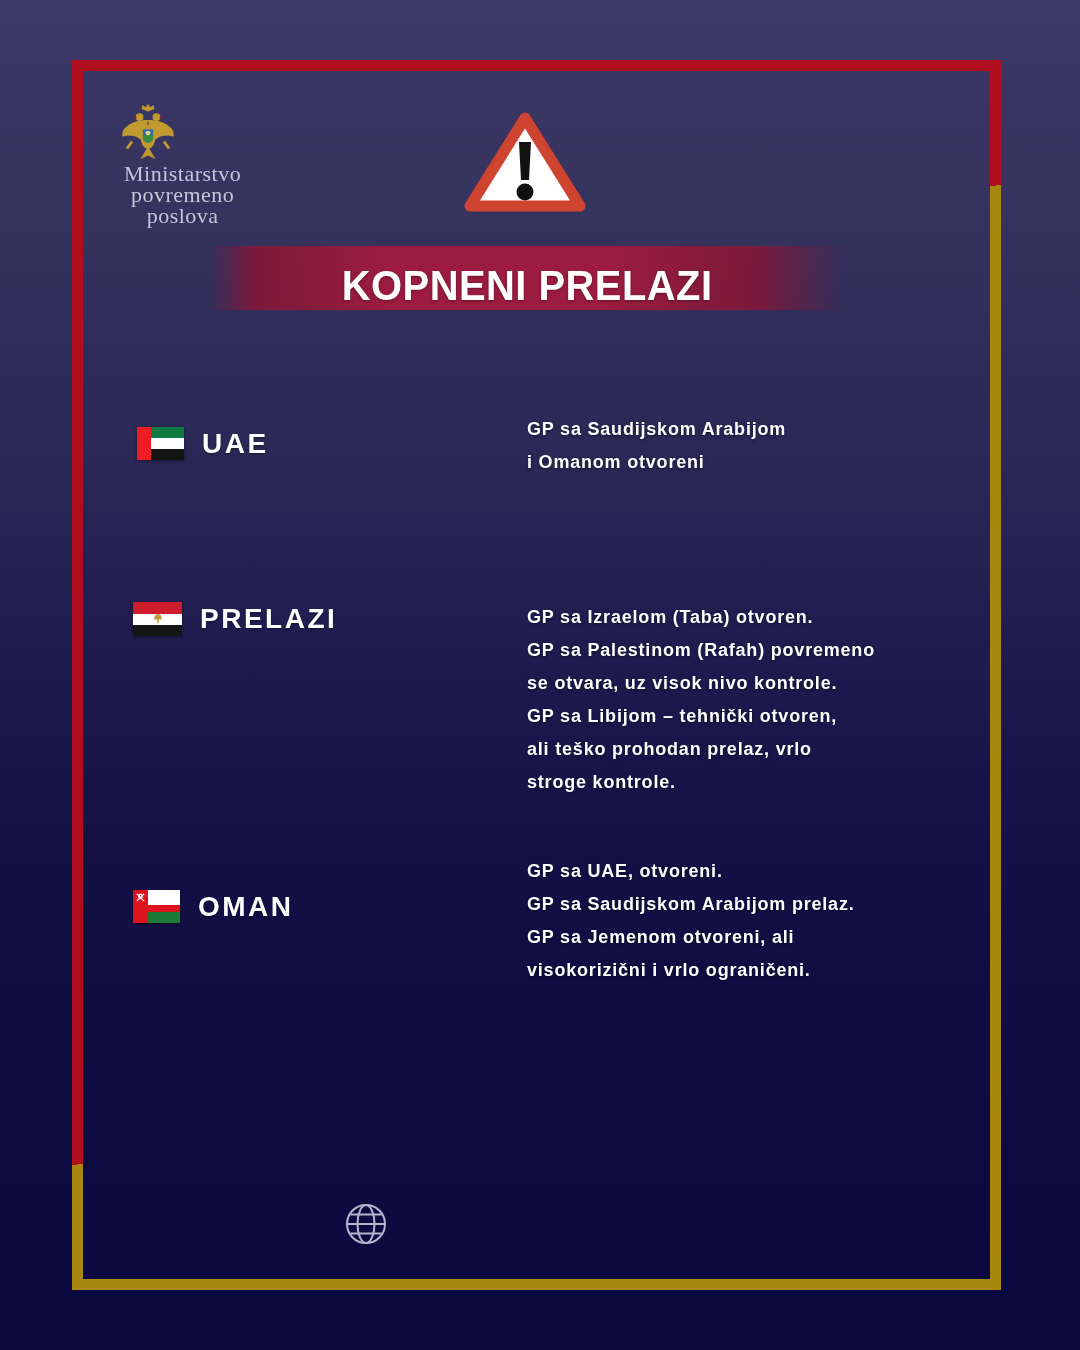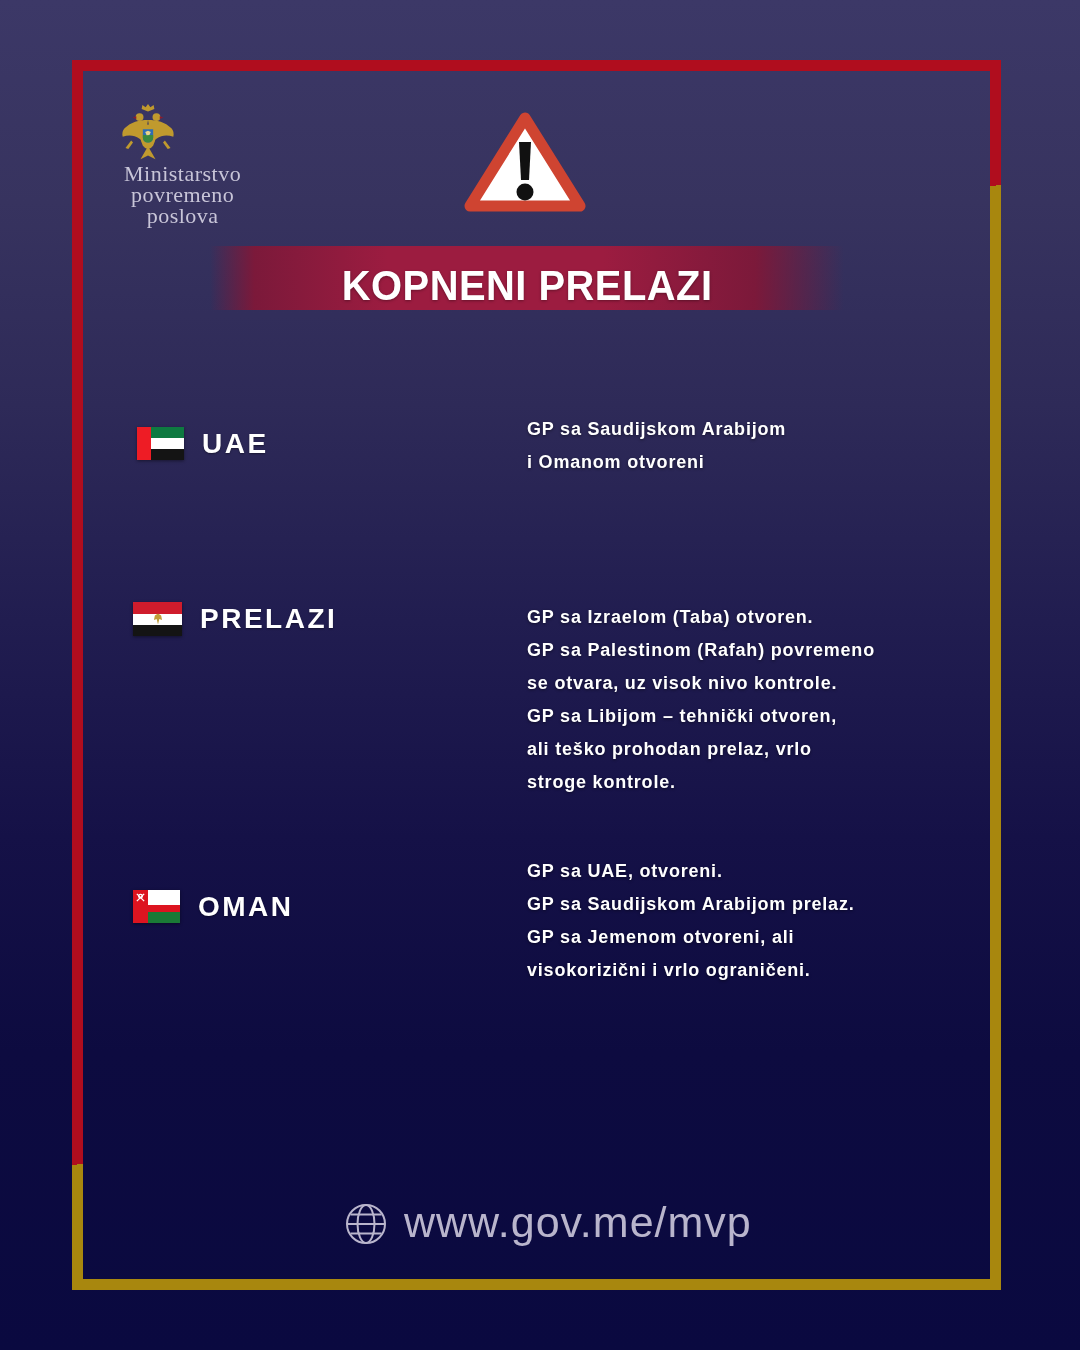--- a/index.html
+++ b/index.html
@@ -160,14 +160,13 @@
 <div class="footer">
   <svg class="globe" viewBox="0 0 44 44">
     <g stroke="#b9b5cc" stroke-width="2" fill="none">
       <circle cx="22" cy="22" r="19"></circle>
       <ellipse cx="22" cy="22" rx="8.5" ry="19"></ellipse>
       <path d="M3 22 H41"></path>
       <path d="M6.5 12.5 H37.5"></path>
       <path d="M6.5 31.5 H37.5"></path>
     </g>
   </svg>
-  <span class="url">www.gov.me/mvp</span>
 </div>
 
 </body></html>

